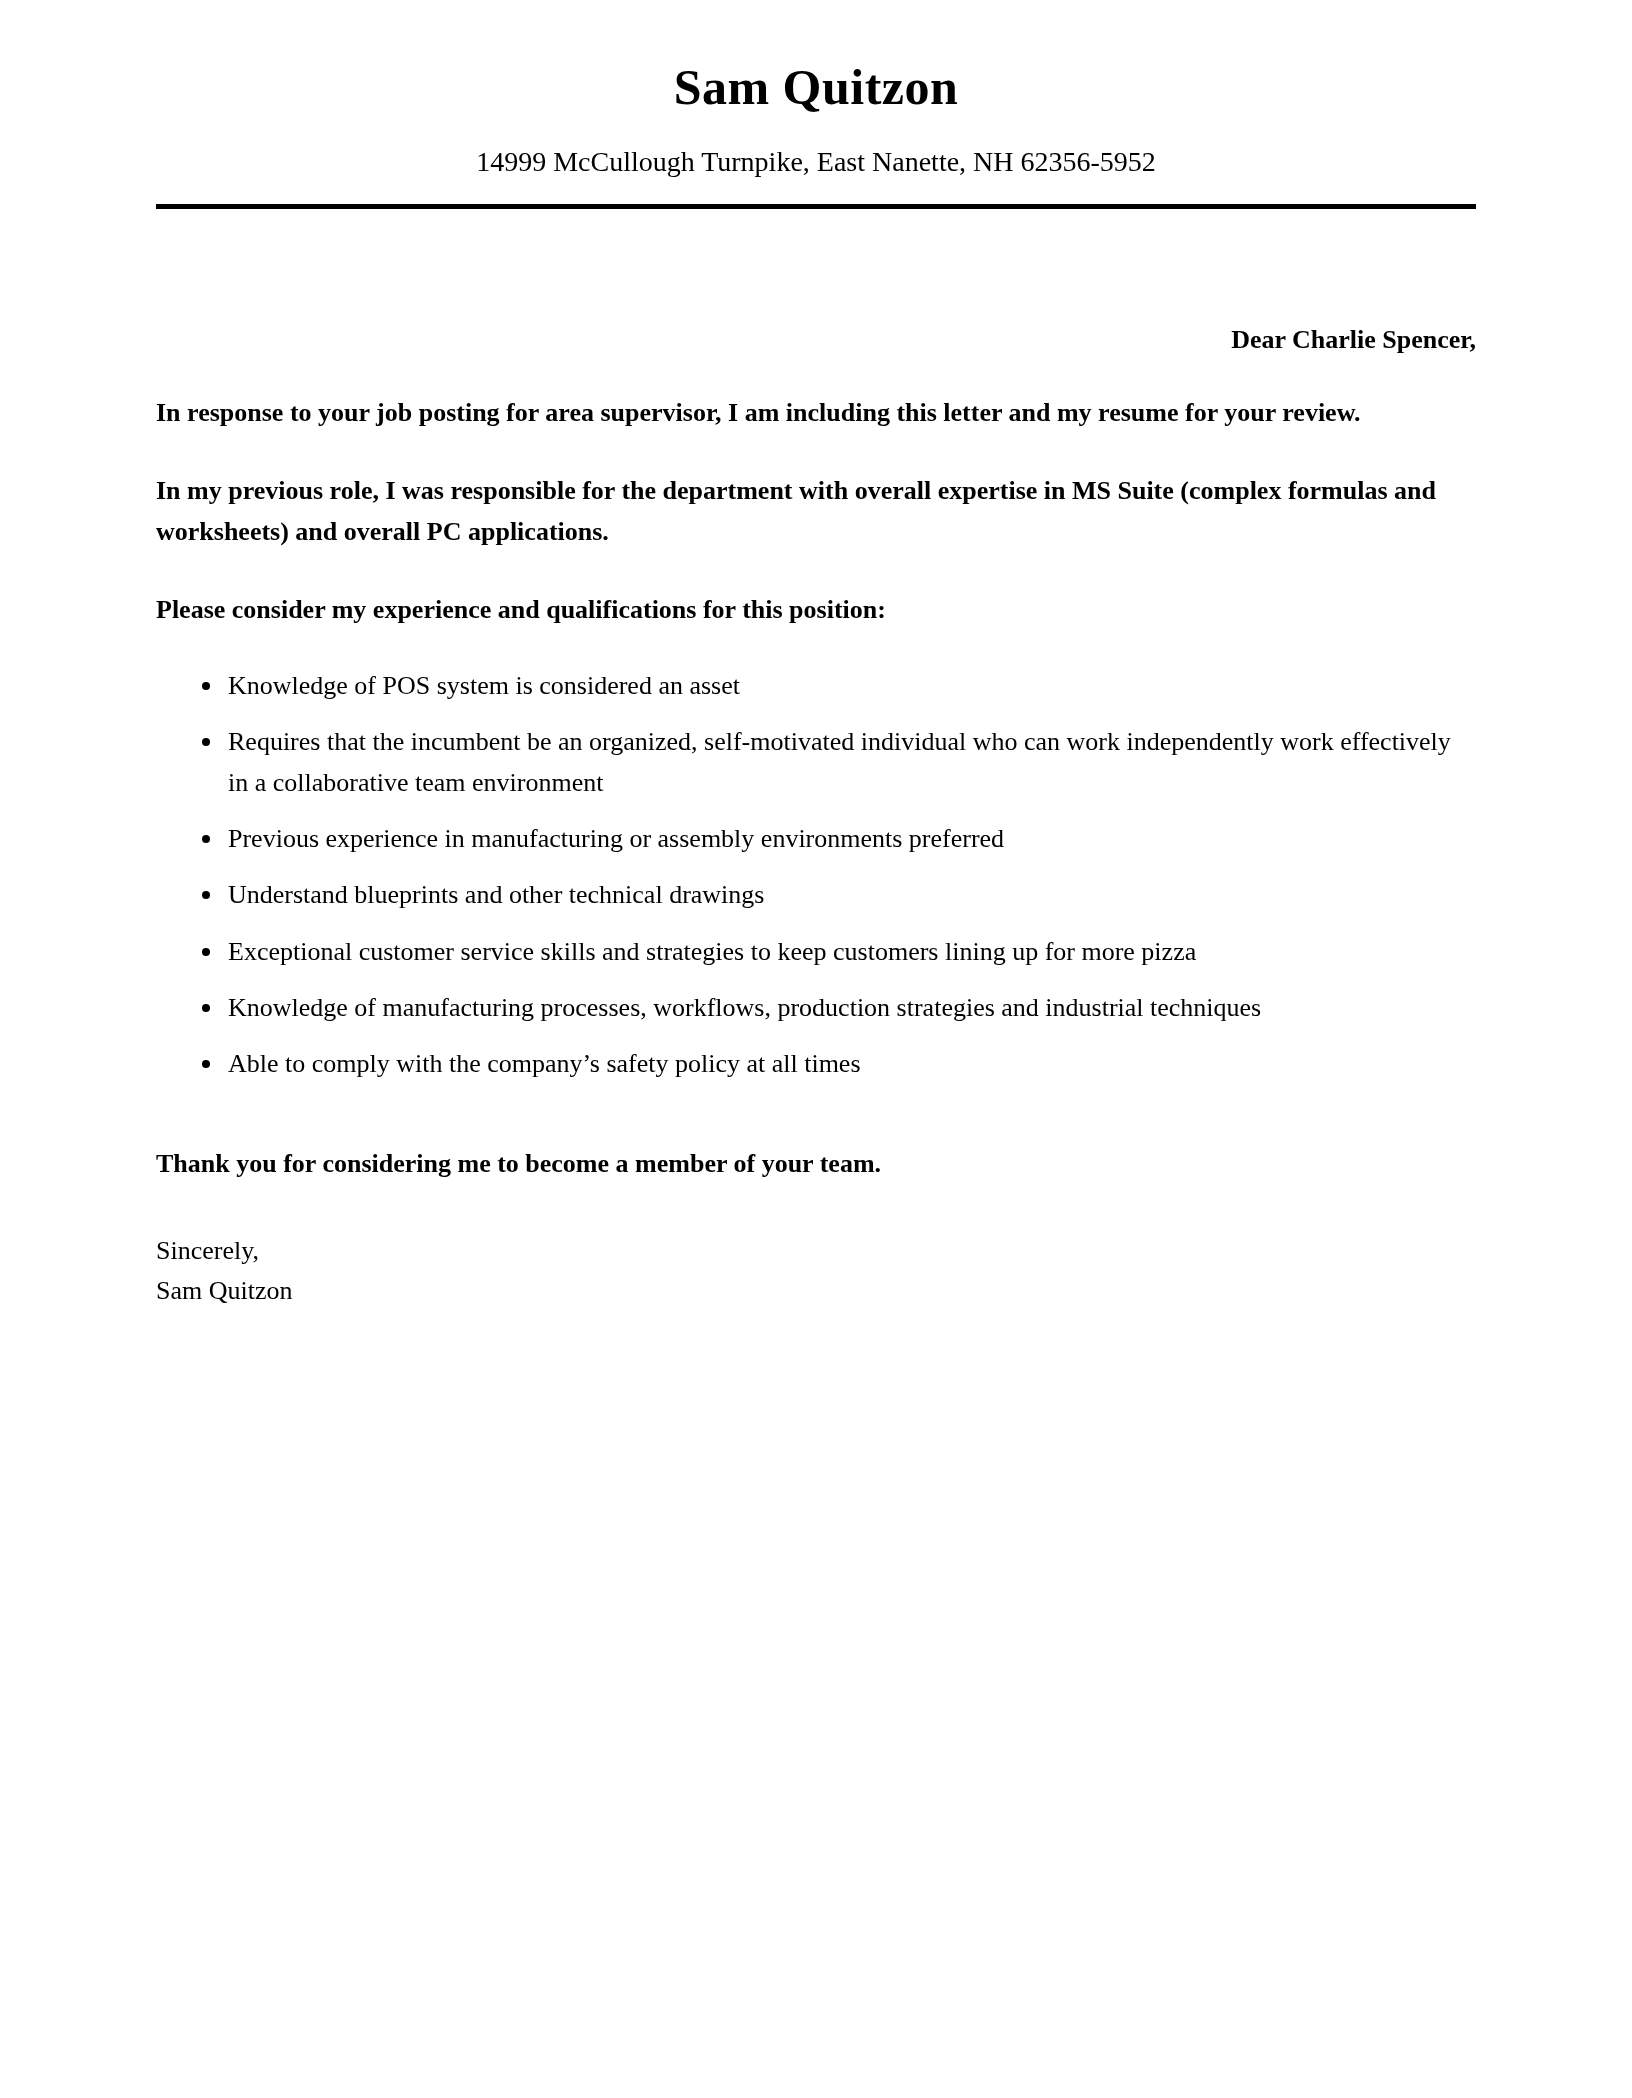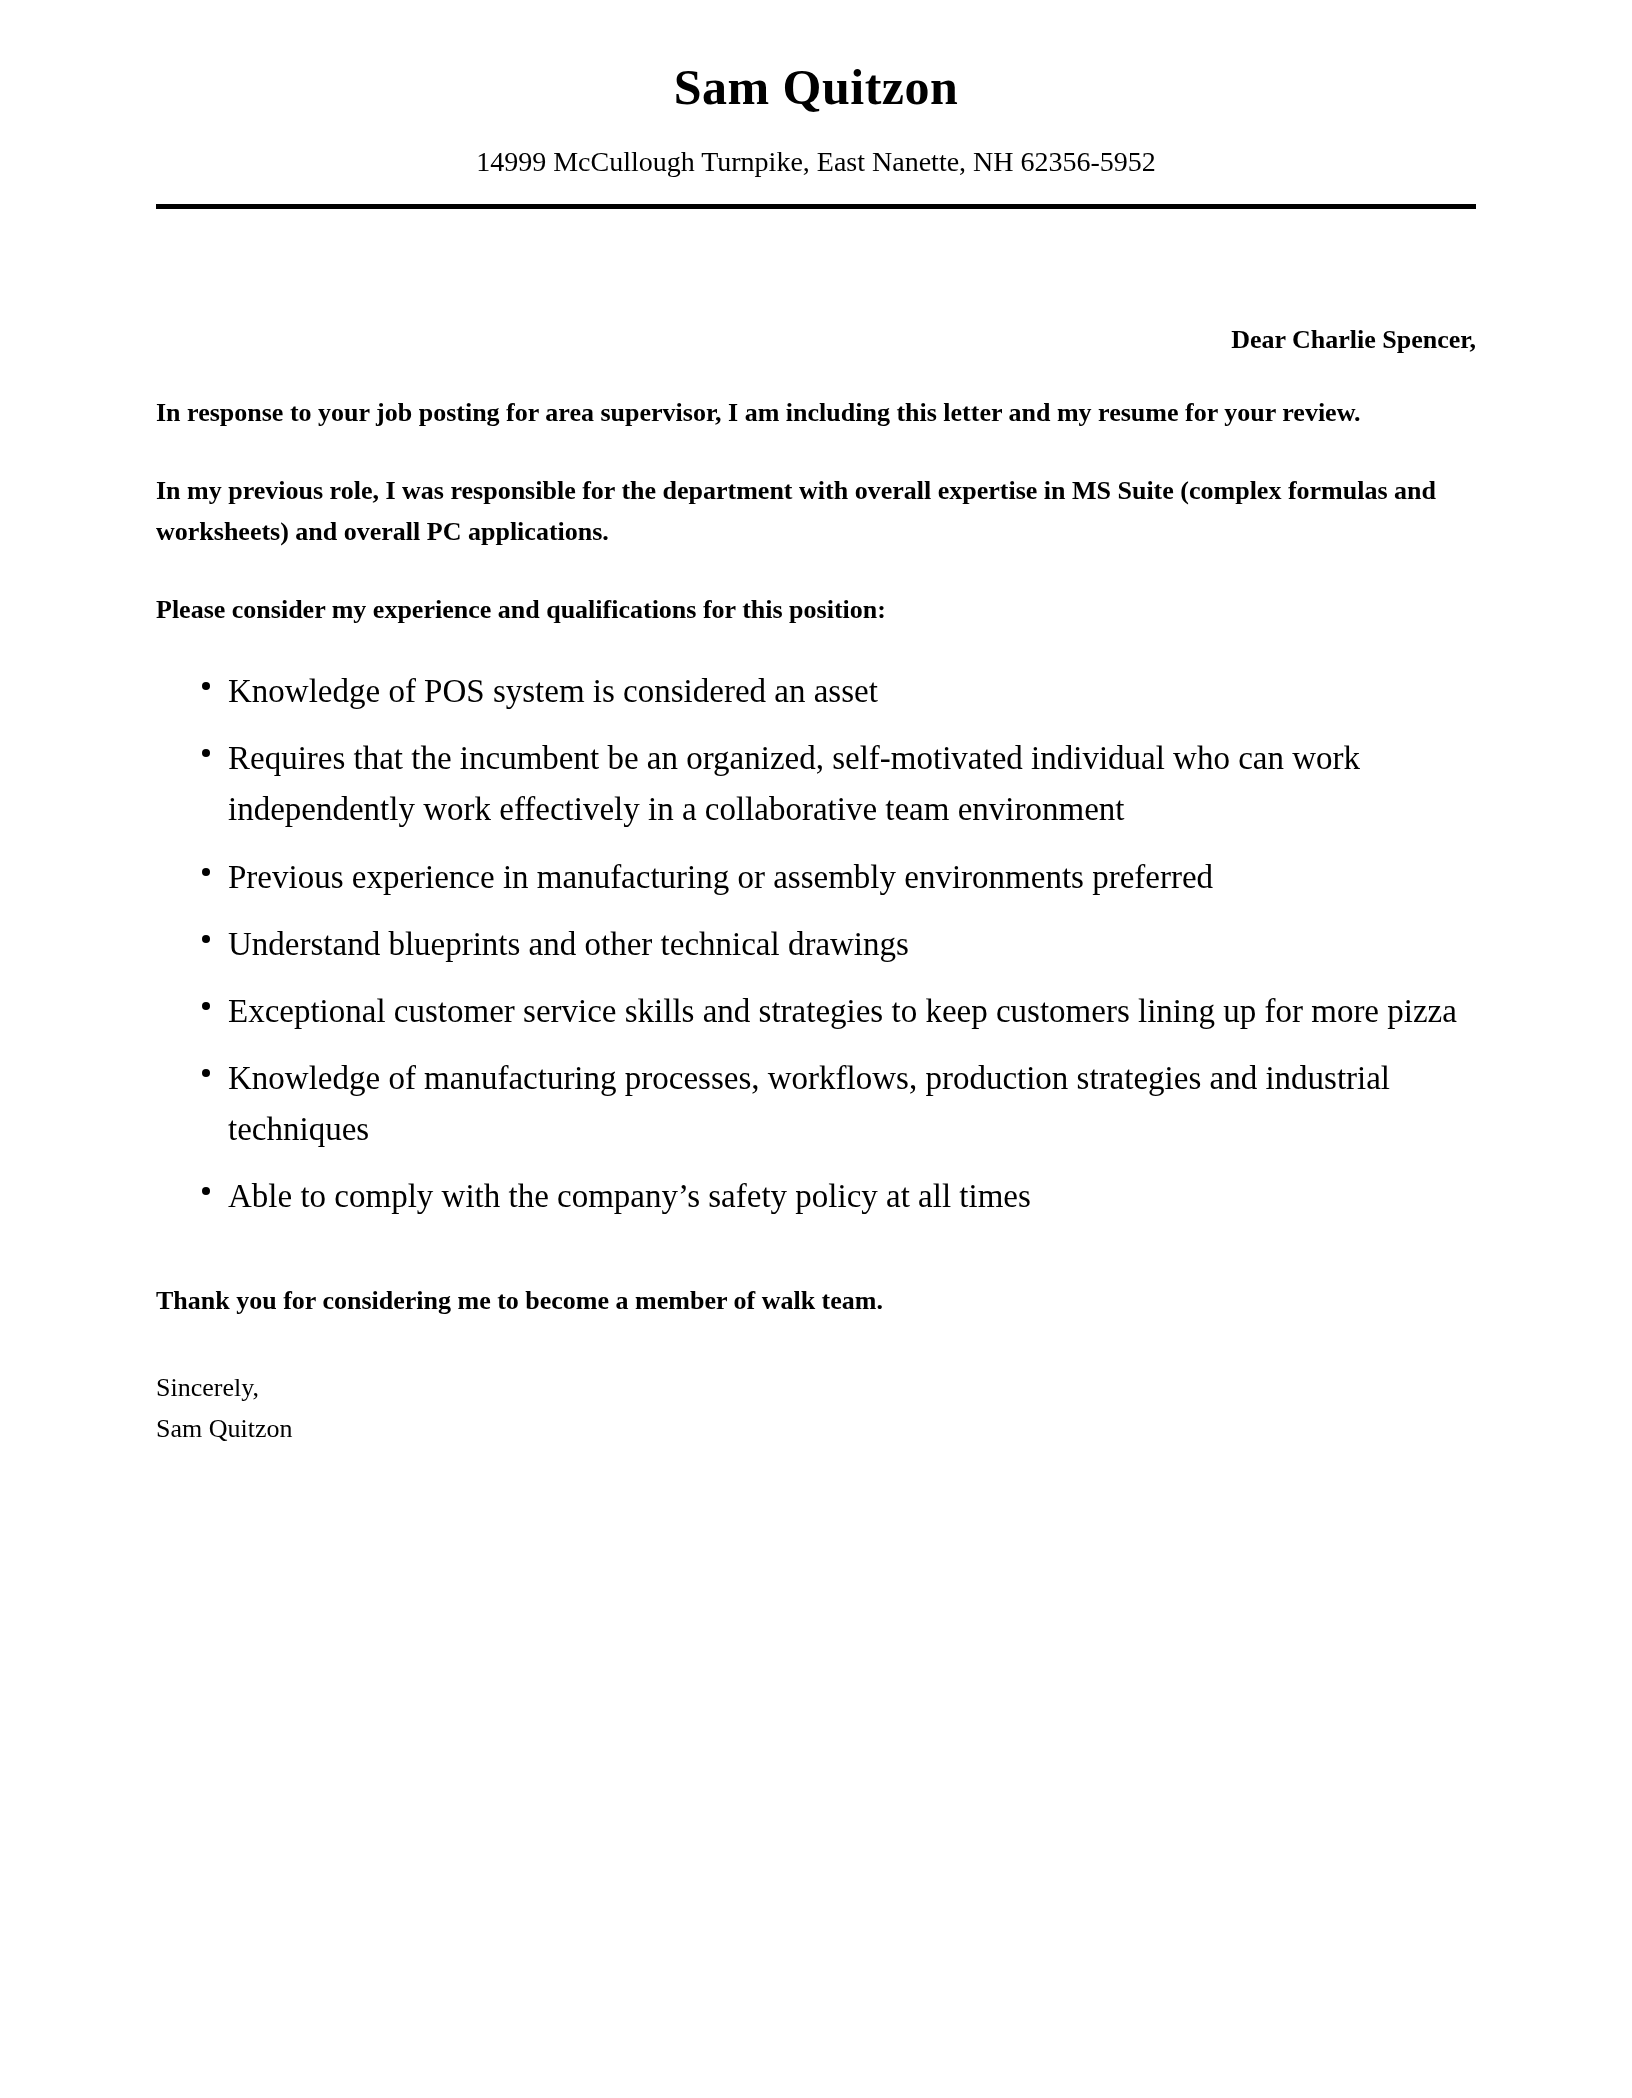--- a/index.html
+++ b/index.html
@@ -51,21 +51,21 @@
     font-weight: bold;
     line-height: 1.55;
     margin: 38px 0 0 0;
   }
   ul.qualifications {
     margin: 36px 0 0 0;
     padding: 0 0 0 46px;
     list-style: none;
   }
   ul.qualifications li {
-    font-size: 33px;
+    font-size: 26px;
     line-height: 1.55;
     position: relative;
     padding-left: 26px;
     margin: 16px 0 4px 0;
   }
   ul.qualifications li::before {
     content: "";
     position: absolute;
     left: 0;
     top: 16px;
@@ -112,19 +112,19 @@
   <ul class="qualifications">
     <li>Knowledge of POS system is considered an asset</li>
     <li>Requires that the incumbent be an organized, self-motivated individual who can work independently work effectively in a collaborative team environment</li>
     <li>Previous experience in manufacturing or assembly environments preferred</li>
     <li>Understand blueprints and other technical drawings</li>
     <li>Exceptional customer service skills and strategies to keep customers lining up for more pizza</li>
     <li>Knowledge of manufacturing processes, workflows, production strategies and industrial techniques</li>
     <li>Able to comply with the company’s safety policy at all times</li>
   </ul>
 
-  <p class="closing-bold">Thank you for considering me to become a member of walk team.</p>
+  <p class="closing-bold">Thank you for considering me to become a member of your team.</p>
 
   <p class="signoff">Sincerely,</p>
 
   <p class="signature">Sam Quitzon</p>
 
 </div>
 
 </body></html>

